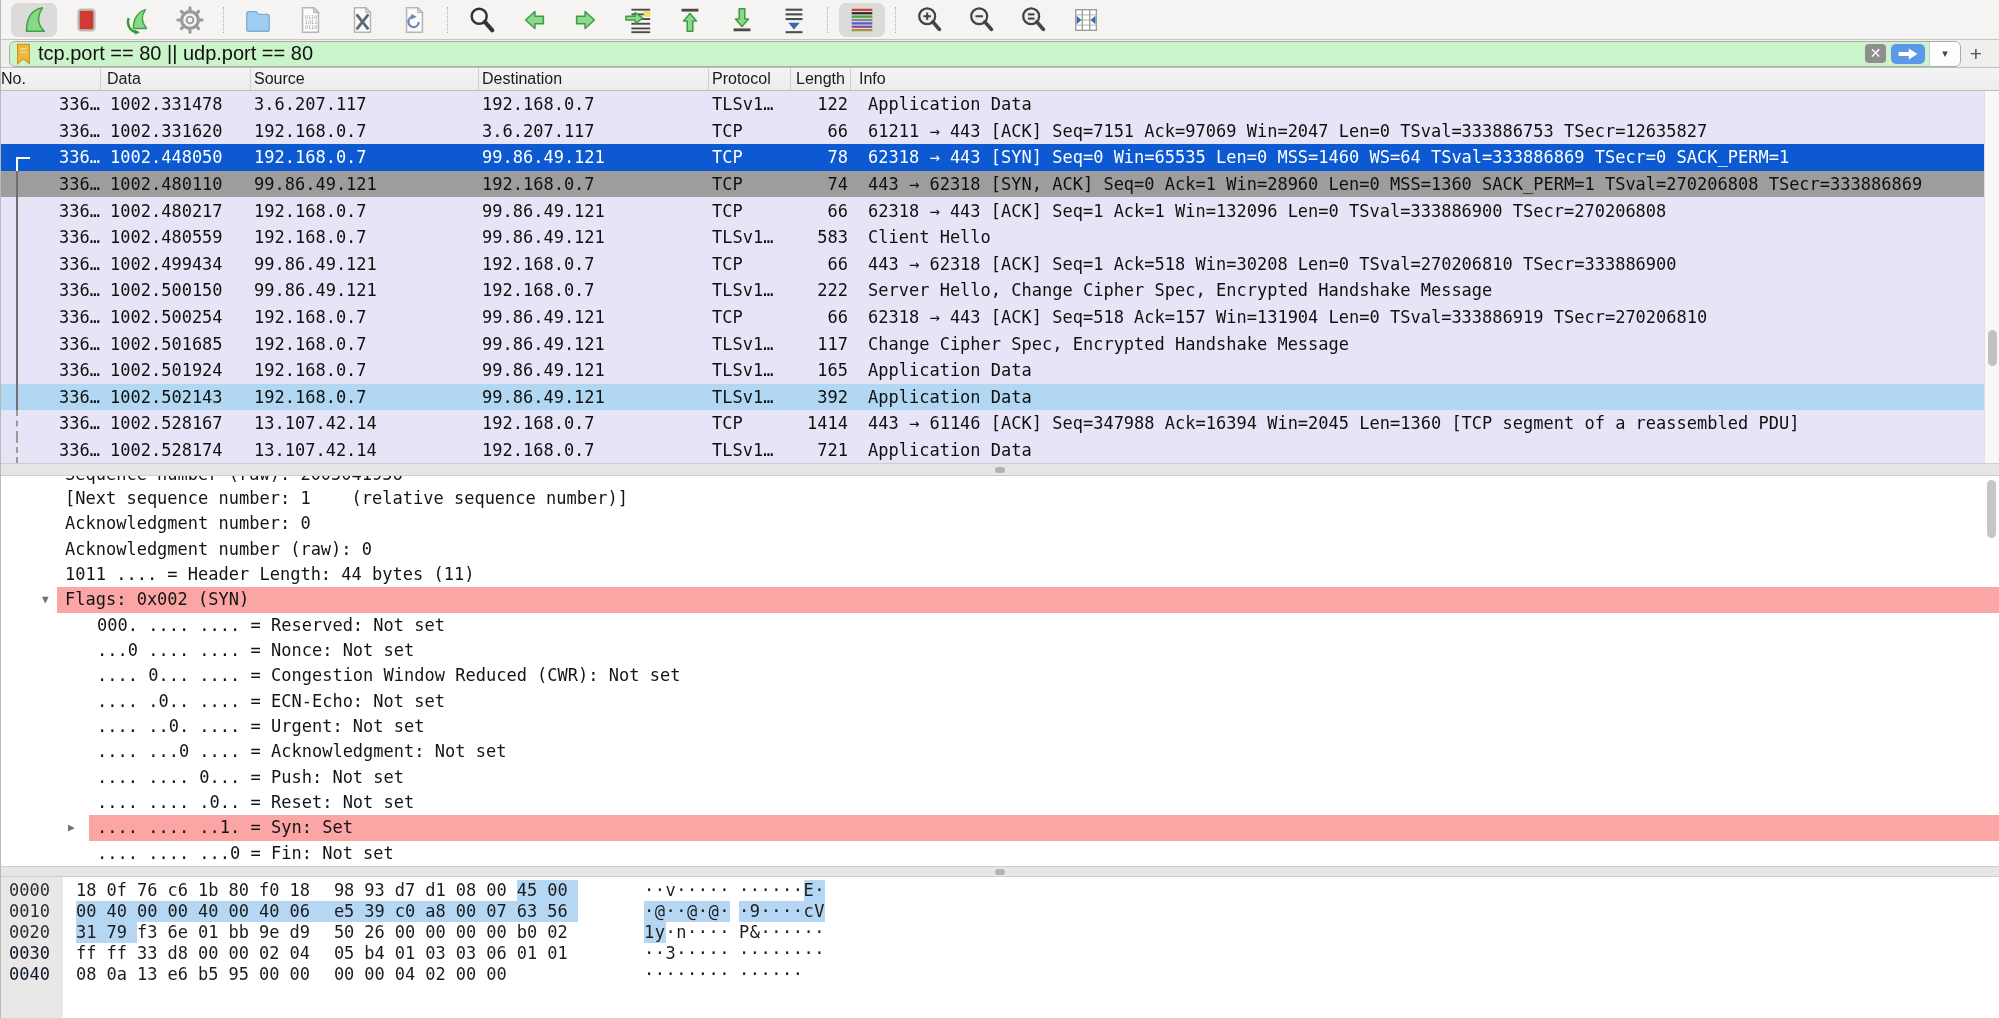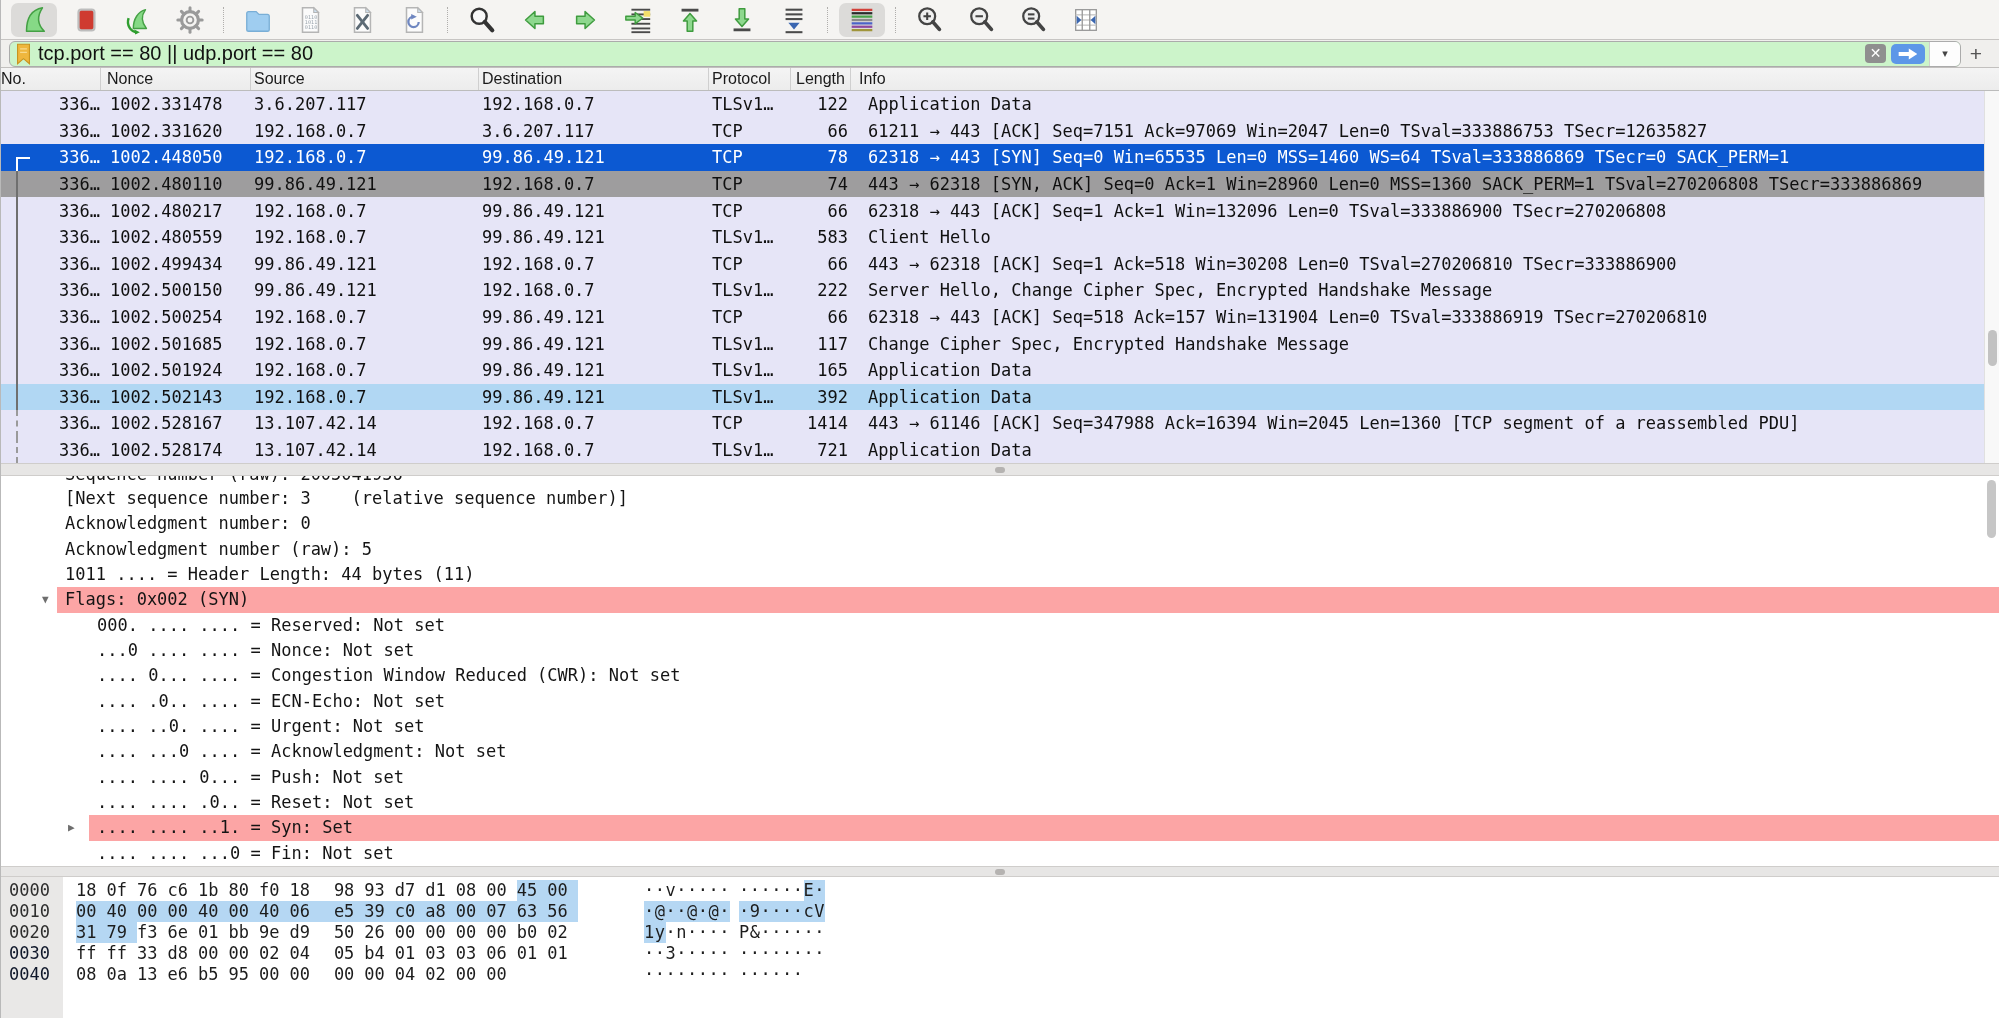--- a/index.html
+++ b/index.html
@@ -297,21 +297,21 @@
           <path d="M2 6.5 H15 V2 L26 9 L15 16 V11.5 H2 Z" fill="#ffffff"></path>
         </svg>
       </div>
       <div class="fcaret">▾</div>
     </div>
     <div class="fadd">+</div>
   </div>
 
   <div class="list-header">
     <div class="hc hc-no">No.</div>
-    <div class="hc hc-time">Nonce</div>
+    <div class="hc hc-time">Data</div>
     <div class="hc hc-source">Source</div>
     <div class="hc hc-destination">Destination</div>
     <div class="hc hc-protocol">Protocol</div>
     <div class="hc hc-length">Length</div>
     <div class="hc hc-info">Info</div>
   </div>
 
   <div class="rows" id="packet-rows">
       <div class="prow default">
         <div class="c c-no">336…</div>
@@ -455,23 +455,23 @@
   <div class="vsb-track">
     <div class="vsb-thumb" style="top:239px;height:36px;"></div>
   </div>
 
   <div class="splitter" style="top:463px;height:13px;">
     <div class="grip"></div>
   </div>
 
   <div class="details" id="details-rows">
       <div class="drow ind1 partial"><span class="dtext">Sequence number (raw): 2005041956</span></div>
-      <div class="drow ind1"><span class="dtext">[Next sequence number: 3    (relative sequence number)]</span></div>
+      <div class="drow ind1"><span class="dtext">[Next sequence number: 1    (relative sequence number)]</span></div>
       <div class="drow ind1"><span class="dtext">Acknowledgment number: 0</span></div>
-      <div class="drow ind1"><span class="dtext">Acknowledgment number (raw): 5</span></div>
+      <div class="drow ind1"><span class="dtext">Acknowledgment number (raw): 0</span></div>
       <div class="drow ind1"><span class="dtext">1011 .... = Header Length: 44 bytes (11)</span></div>
       <div class="drow ind1 hl"><span class="exp down">▼</span><span class="dtext">Flags: 0x002 (SYN)</span></div>
       <div class="drow ind2"><span class="dtext">000. .... .... = Reserved: Not set</span></div>
       <div class="drow ind2"><span class="dtext">...0 .... .... = Nonce: Not set</span></div>
       <div class="drow ind2"><span class="dtext">.... 0... .... = Congestion Window Reduced (CWR): Not set</span></div>
       <div class="drow ind2"><span class="dtext">.... .0.. .... = ECN-Echo: Not set</span></div>
       <div class="drow ind2"><span class="dtext">.... ..0. .... = Urgent: Not set</span></div>
       <div class="drow ind2"><span class="dtext">.... ...0 .... = Acknowledgment: Not set</span></div>
       <div class="drow ind2"><span class="dtext">.... .... 0... = Push: Not set</span></div>
       <div class="drow ind2"><span class="dtext">.... .... .0.. = Reset: Not set</span></div>

